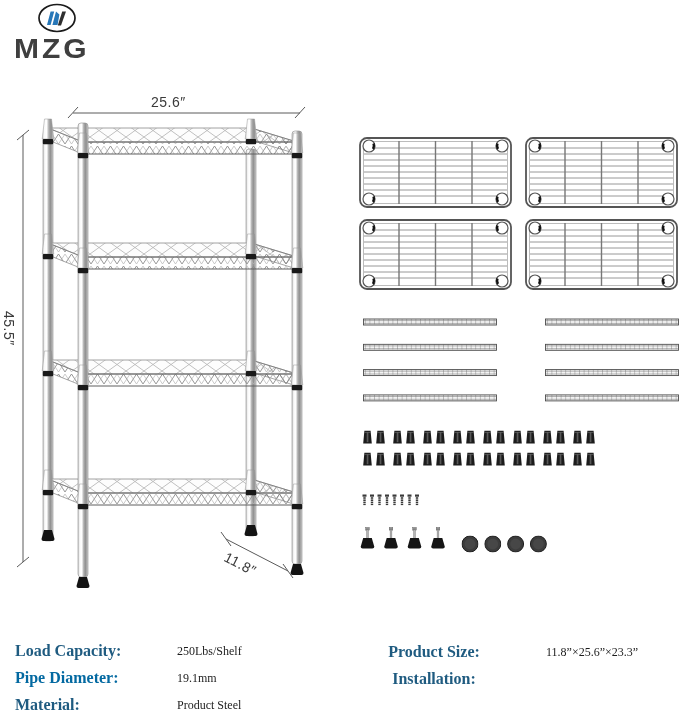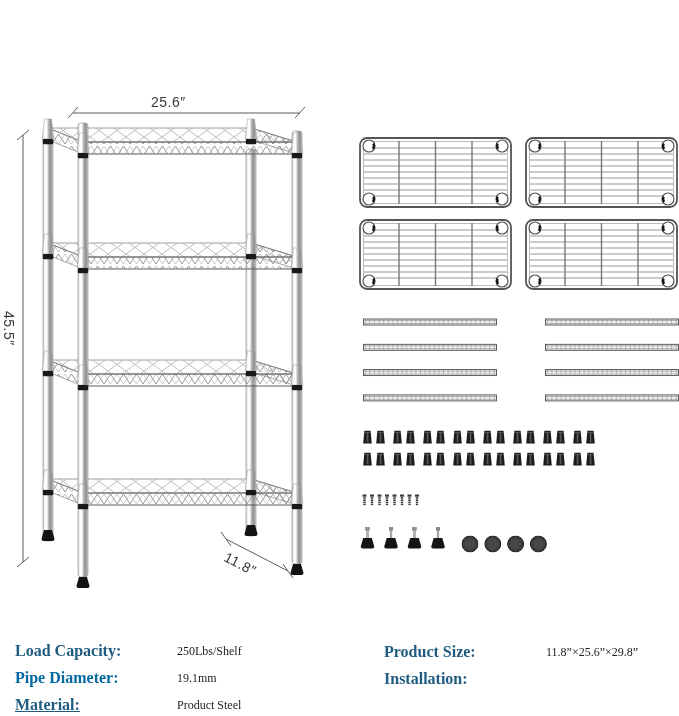--- a/index.html
+++ b/index.html
@@ -23,28 +23,37 @@
   
   #rack-svg{position:absolute;left:0;top:85px;}
   #parts-svg{position:absolute;left:345px;top:120px;}
   
   .specs{position:absolute;left:0;top:636px;width:679px;height:80px;
     font-family:"Liberation Serif",serif;}
   .spec-col{position:absolute;display:grid;row-gap:9px;}
   .spec-col-left{left:15px;top:6px;grid-template-columns:162px auto;}
   .spec-col-right{left:384px;top:7px;grid-template-columns:100px auto;column-gap:62px;}
   .spec-label{font-weight:700;font-size:16px;line-height:18px;}
-  .spec-col-right .spec-label{text-align:left;}
+  .spec-col-right .spec-label{text-align:center;}
   .spec-value{font-size:12px;line-height:18px;color:#1c1c1c;}
 </style>
 </head>
 <body>
 
 <div class="canvas">
 
+  <div class="logo">
+    <svg class="logo-mark" width="44" height="32" viewBox="0 0 44 32">
+      <ellipse cx="21" cy="15" rx="18" ry="13.5" fill="none" stroke="#1b1b1b" stroke-width="1.7"></ellipse>
+      <path d="M11,22 L14.6,8.5 L18.2,8.5 L14.6,22 Z" fill="#2777b8"></path>
+      <path d="M16.4,22 L20,8.5 L23.4,11.5 L21.6,22 Z" fill="#2777b8"></path>
+      <path d="M26.2,8.5 L30,8.5 L25,22.5 L21.8,22.5 Z" fill="#2e2e2e"></path>
+    </svg>
+    <div class="logo-text" style="color: rgb(63, 63, 63);">MZG</div>
+  </div>
 
   <svg id="rack-svg" width="340" height="520" viewBox="0 0 340 520">
     <defs>
       <linearGradient id="chrome" x1="0" y1="0" x2="1" y2="0">
         <stop offset="0" stop-color="#c9c9c9"></stop>
           <stop offset="0.18" stop-color="#f9f9f9"></stop>
         <stop offset="0.38" stop-color="#ffffff"></stop>
           <stop offset="0.58" stop-color="#ababab"></stop>
         <stop offset="0.78" stop-color="#8f8f8f"></stop>
           <stop offset="1" stop-color="#d6d6d6"></stop>
@@ -270,23 +279,23 @@
         <use href="#sym-pad" x="184.9" y="415.5"></use>
       </g>
   </svg>
 
   <div class="specs">
     <div class="spec-col spec-col-left">
       <span class="spec-label" style="color: rgb(31, 91, 128);">Load Capacity:</span>
       <span class="spec-value">250Lbs/Shelf</span>
       <span class="spec-label" style="color: #0369a1;">Pipe Diameter:</span>
       <span class="spec-value">19.1mm</span>
-      <span class="spec-label" style="color: rgb(31, 91, 128); text-decoration: underline;">Material:</span>
+      <span class="spec-label" style="color: rgb(31, 91, 128);">Material:</span>
       <span class="spec-value">Product Steel</span>
     </div>
     <div class="spec-col spec-col-right">
       <span class="spec-label" style="color: rgb(31, 91, 128);">Product Size:</span>
-      <span class="spec-value">11.8”×25.6”×29.8”</span>
+      <span class="spec-value">11.8”×25.6”×23.3”</span>
       <span class="spec-label" style="color: rgb(31, 91, 128);">Installation:</span>
     </div>
   </div>
 
 </div>
 
 </body></html>

